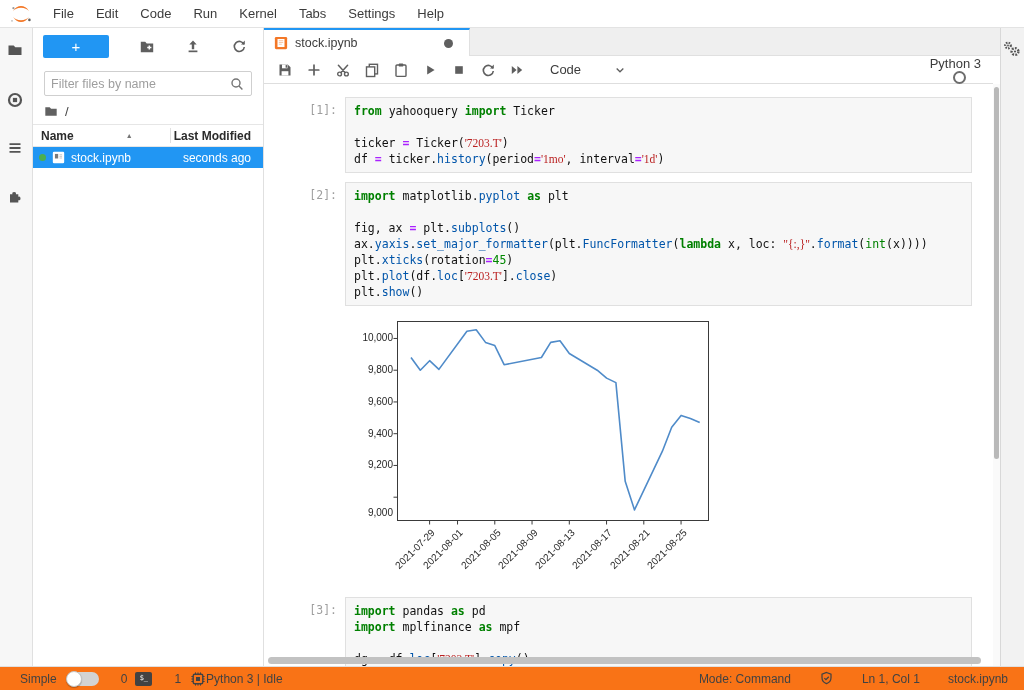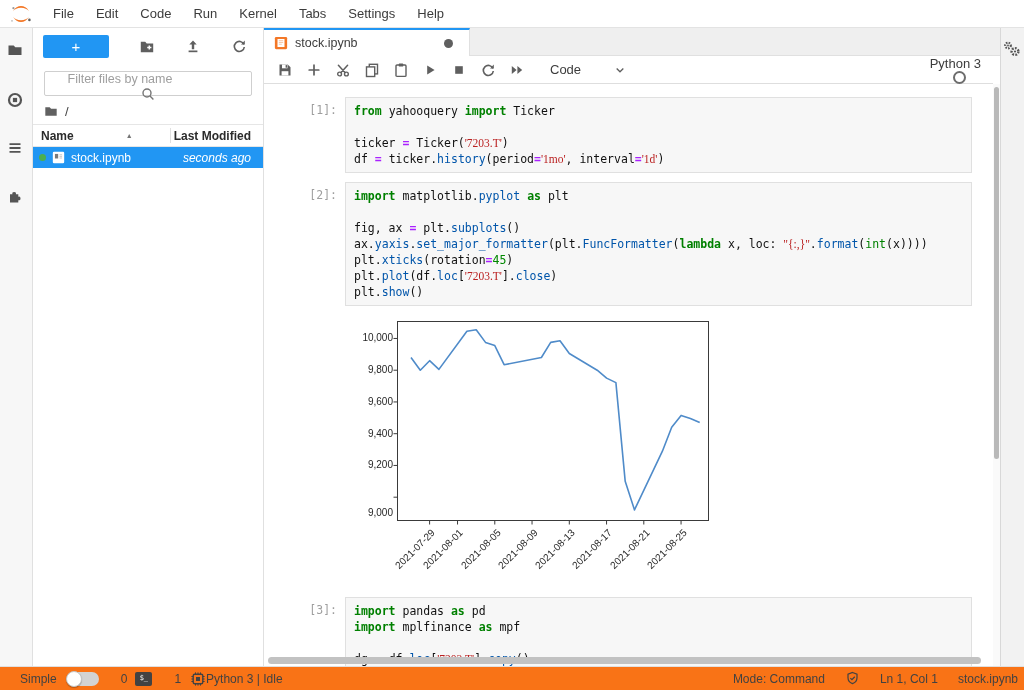--- a/index.html
+++ b/index.html
@@ -20,37 +20,37 @@
   .act-icon.i0{ margin-top:14px; } .act-icon.i1{ margin-top:32px; } .act-icon.i2{ margin-top:30px; } .act-icon.i3{ margin-top:30px; }
 
   
   .filebrowser { position:absolute; left:33px; top:28px; width:231px; height:638px; background:#fff;
     border-right:1px solid #e0e0e0; }
   .fb-toolbar { height:36px; display:flex; align-items:center; padding:0 10px; }
   .newlauncher { width:66px; height:23px; background:#2196f3; border:none; border-radius:2px;
     color:#fff; font-size:15px; line-height:21px; text-align:center; }
   .fb-tool { width:16px; height:16px; margin-left:30px; }
   .fb-search { margin:7px 11px 0 11px; height:25px; border:1px solid #cfcfcf; border-radius:2px;
-    display:flex; align-items:center; padding:0 6px; background:#fff;flex-direction:column; }
+    display:flex; align-items:center; padding:0 6px; background:#fff; }
   .fb-search input { flex:1; border:none; outline:none; font-size:12.5px; color:#616161;
     font-family:"Liberation Sans",sans-serif; background:transparent; }
   .fb-search input::placeholder { color:#9e9e9e; }
   .fb-crumb { height:28px; display:flex; align-items:center; padding:2px 0 0 11px; font-size:13px; color:#616161; }
   .fb-crumb .sep { margin-left:7px; color:#424242; }
   .fb-header { height:23px; display:flex; align-items:center; border-top:1px solid #e6e6e6;
     border-bottom:1px solid #e6e6e6; font-size:12px; font-weight:bold; color:#2b2b2b; position:relative; }
   .fb-h-name { padding-left:8px; width:137px; display:flex; align-items:center; }
   .sort-arrow { font-size:7px; color:#757575; margin-left:52px; }
   .fb-h-div { position:absolute; left:137px; top:3px; bottom:3px; width:1px; background:#e0e0e0; }
   .fb-h-mod { flex:1; text-align:right; padding-right:12px; }
   .fb-row { height:21px; background:#2196f3; color:#fff; display:flex; align-items:center; font-size:12px; }
   .run-dot { width:7px; height:7px; border-radius:50%; background:#4caf50; margin:0 6px 0 6px; flex:none; }
   .fb-row .nbicon { width:13px; height:13px; margin-right:6px; flex:none; }
   .fb-row-name { flex:1; }
-  .fb-row-mod { padding-right:12px;font-style:italic; }
+  .fb-row-mod { padding-right:12px; }
 
   
   .main { position:absolute; left:264px; top:28px; width:760px; height:638px; background:#fff; }
   .tabbar { position:absolute; left:0; top:0; right:24px; height:28px; background:#efefef;
     border-bottom:1px solid #e0e0e0; }
   .tab { position:absolute; left:0; top:0; width:206px; height:28px; background:#fff;
     border-top:2px solid #2196f3; border-right:1px solid #e0e0e0; display:flex; align-items:center; padding:0 10px; }
   .tab .nbicon { width:14px; height:14px; margin-right:7px; }
   .tab-title { font-size:12.5px; color:#3c3c3c; }
   .tab-dot { width:9px; height:9px; border-radius:50%; background:#5f5f5f; margin-left:auto; margin-right:6px; }
@@ -98,21 +98,21 @@
   .sb-left { display:flex; align-items:center; padding-left:20px; }
   .toggle { width:32px; height:14px; background:#d3d3d3; border-radius:7px; margin-left:10px; position:relative; }
   .toggle .knob { position:absolute; left:-1px; top:-1px; width:16px; height:16px; border-radius:50%;
     background:#fff; border:1px solid #c4c4c4; box-shadow:0 1px 1px rgba(0,0,0,.25); }
   .sb-count { margin-left:22px; }
   .term-icon { width:17px; height:14px; background:#424242; border-radius:2px; color:#fff;
     font-family:"DejaVu Sans Mono",monospace; font-size:7px; line-height:13px; text-align:center; margin-left:8px; }
   .chip-icon { width:16px; height:16px; margin-left:9px; }
   .sb-kstatus { }
   .sb-center { position:absolute; left:0; right:0; text-align:center; pointer-events:none; }
-  .sb-right { margin-left:auto; display:flex; align-items:center; padding-right:6px; }
+  .sb-right { margin-left:auto; display:flex; align-items:center; padding-right:16px;gap:8px; }
   .sb-right > * { margin-left:20px; }
   .shield-icon { width:15px; height:15px; }
 </style>
 </head>
 <body>
 
 <div class="menubar">
   <span class="logo">
     <svg viewBox="0 0 26 26" width="26" height="26">
       <path d="M5 10.2C7 6.6 10 5 13 5s6 1.6 8 5.2c-1.6-2.1-4.5-3.5-8-3.5s-6.4 1.4-8 3.5z" fill="#f37726"></path>

